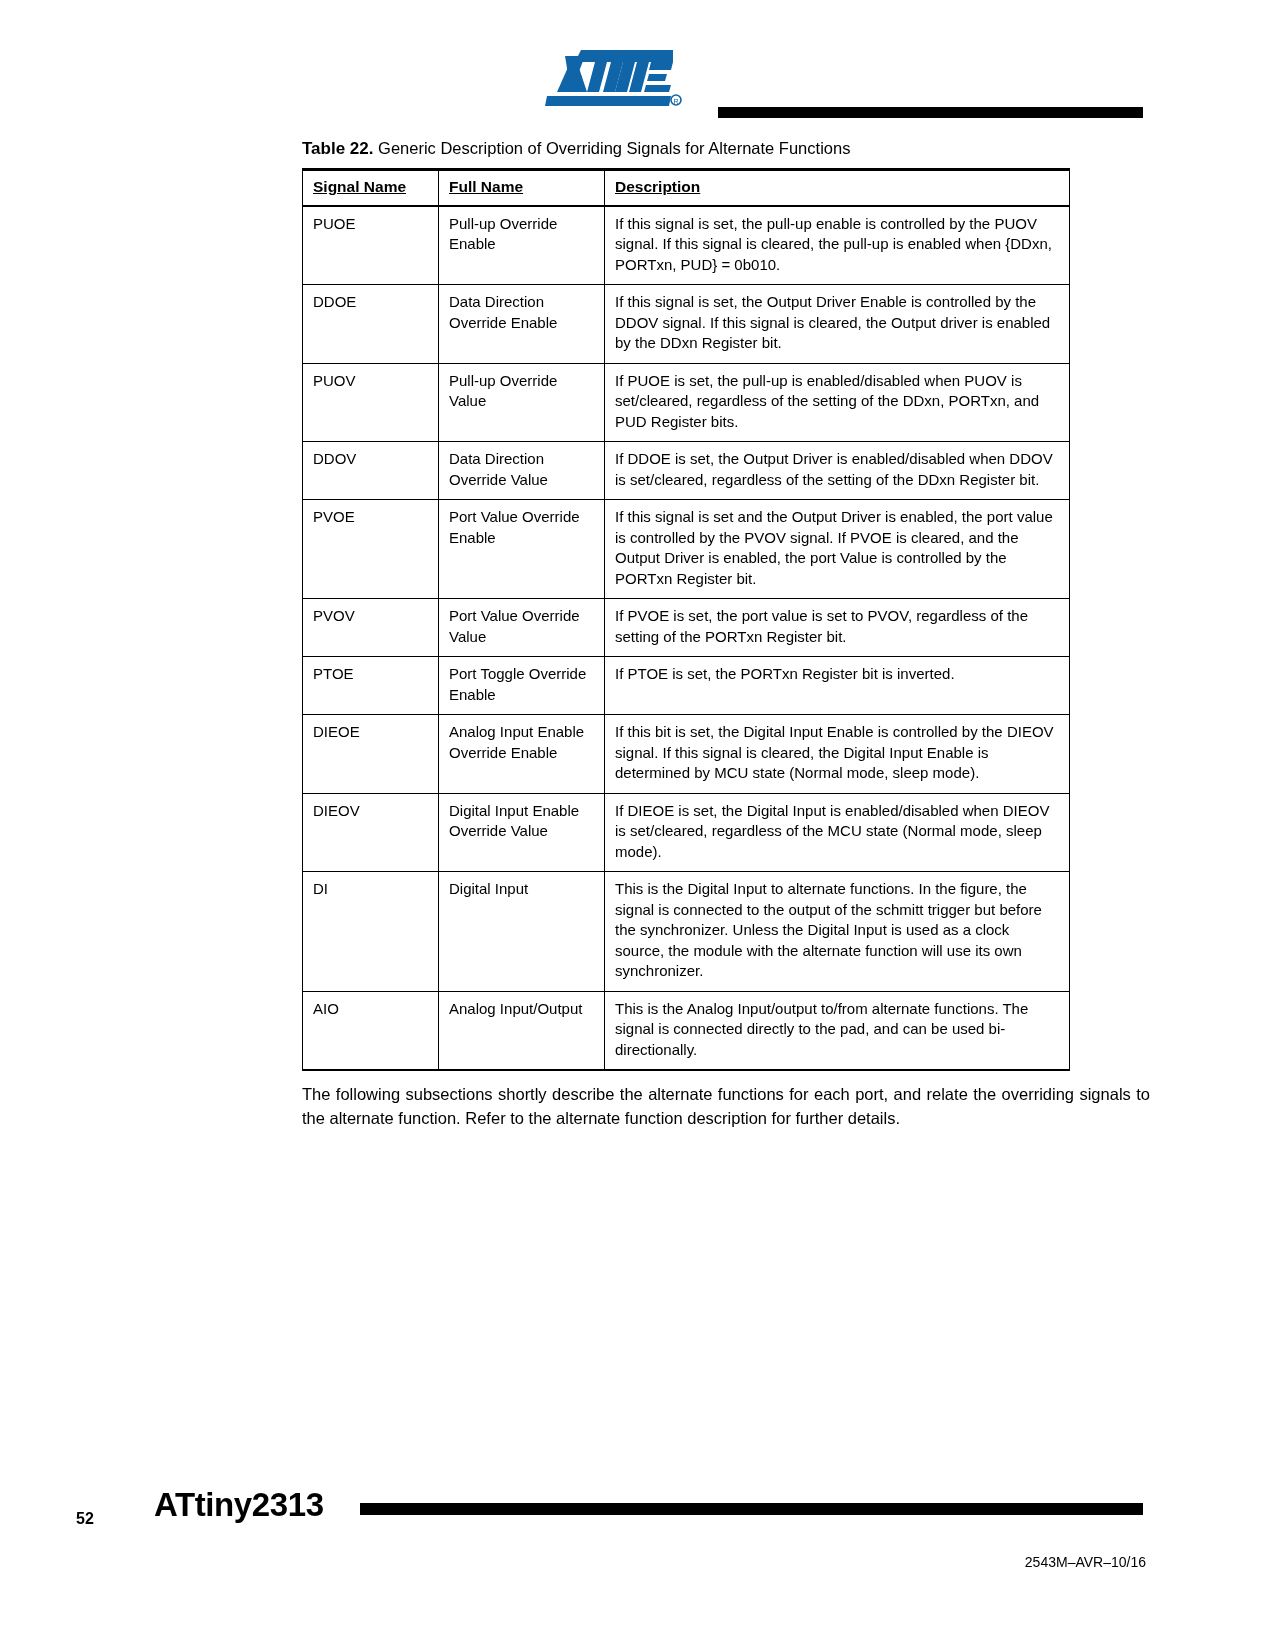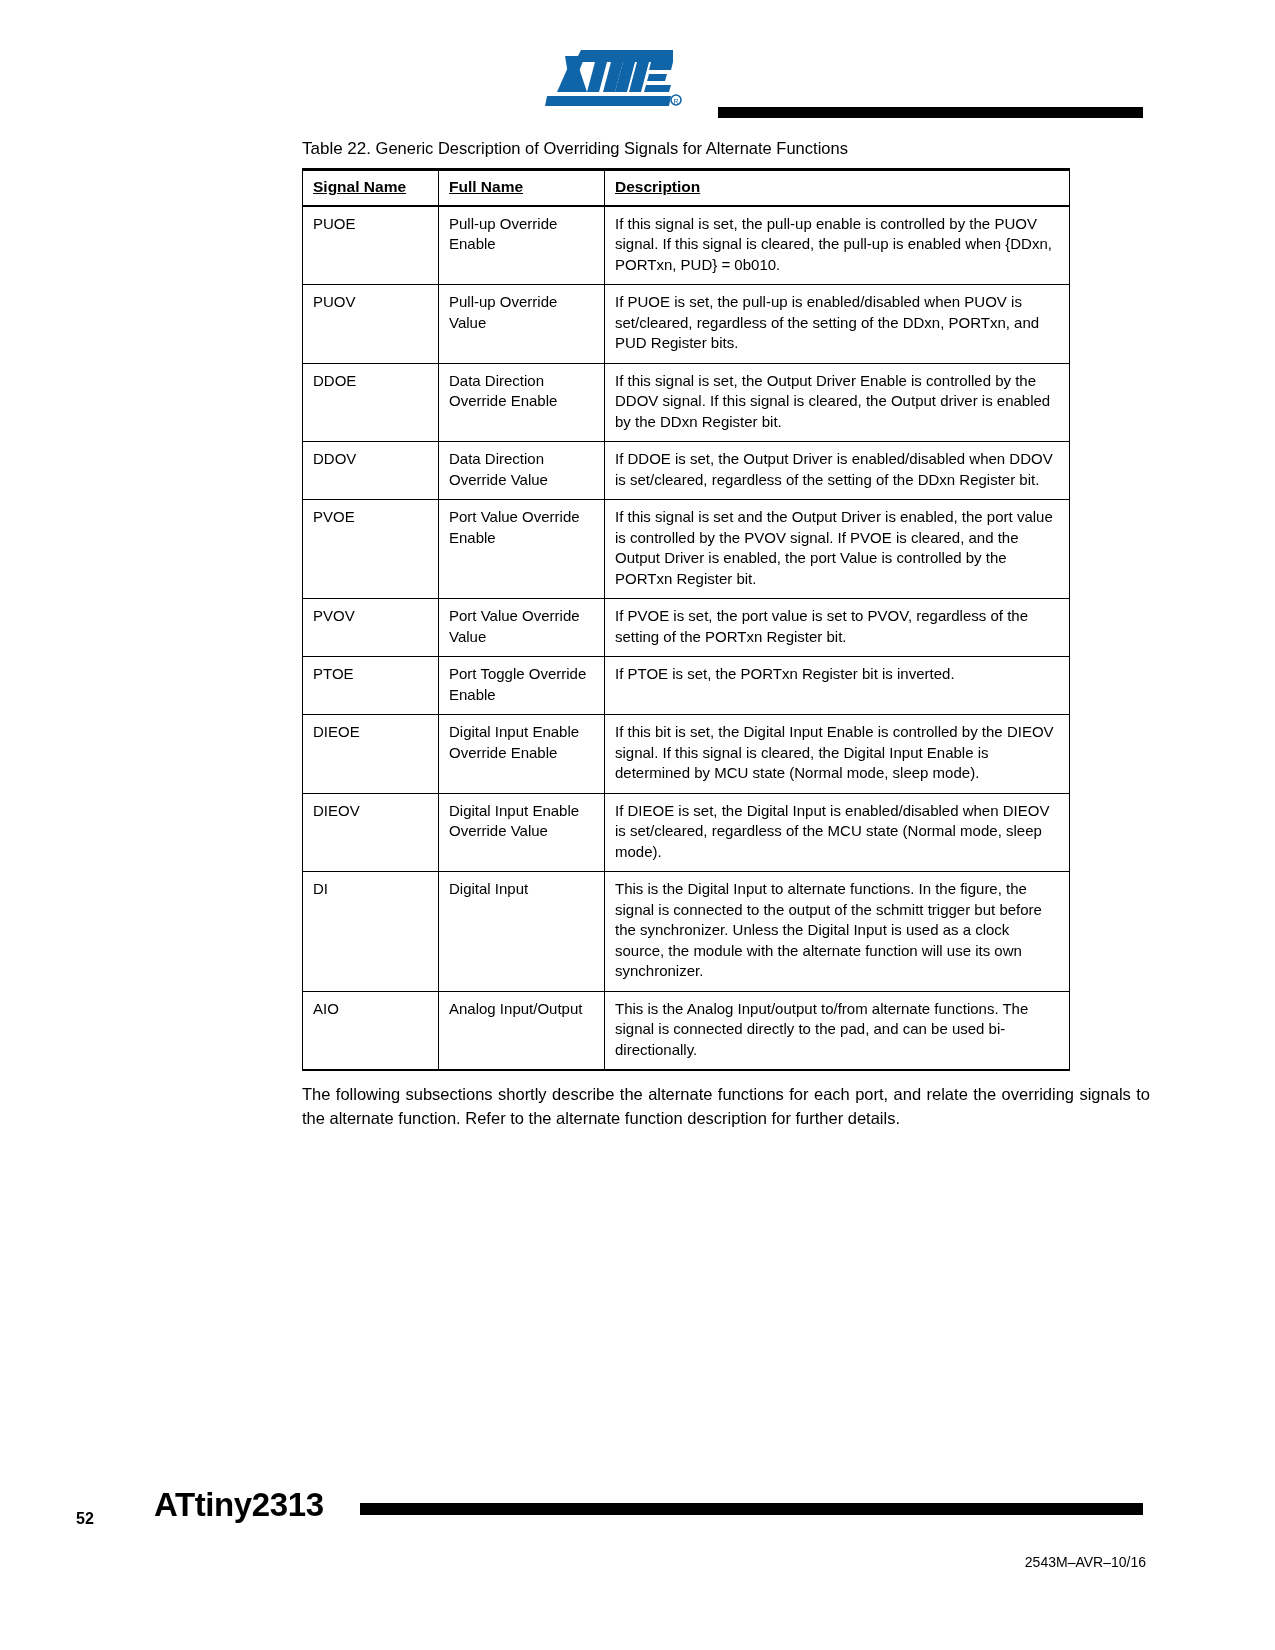--- a/index.html
+++ b/index.html
@@ -48,21 +48,21 @@
     width: 848px;
   }
 
   .table-caption {
     font-size: 16.5px;
     line-height: 20px;
     margin-bottom: 9px;
     white-space: nowrap;
   }
   .table-caption .caption-label {
-    font-weight: normal;
+    font-weight: bold;
     font-size: 17px;
     margin-top: 10px;
   }
   .table-caption .caption-text {
     font-size: 16.5px;
   }
 
   
   table.signal-table {
     border-collapse: collapse;
@@ -199,30 +199,30 @@
         <th>Description</th>
       </tr>
     </thead>
     <tbody>
       <tr>
         <td class="cell-signal">PUOE</td>
         <td class="cell-full">Pull-up Override Enable</td>
         <td class="cell-desc">If this signal is set, the pull-up enable is controlled by the PUOV signal. If this signal is cleared, the pull-up is enabled when {DDxn, PORTxn, PUD} = 0b010.</td>
       </tr>
       <tr>
+        <td class="cell-signal">DDOE</td>
+        <td class="cell-full">Data Direction Override Enable</td>
+        <td class="cell-desc">If this signal is set, the Output Driver Enable is controlled by the DDOV signal. If this signal is cleared, the Output driver is enabled by the DDxn Register bit.</td>
+      </tr>
+      <tr>
         <td class="cell-signal">PUOV</td>
         <td class="cell-full">Pull-up Override Value</td>
         <td class="cell-desc">If PUOE is set, the pull-up is enabled/disabled when PUOV is set/cleared, regardless of the setting of the DDxn, PORTxn, and PUD Register bits.</td>
       </tr>
       <tr>
-        <td class="cell-signal">DDOE</td>
-        <td class="cell-full">Data Direction Override Enable</td>
-        <td class="cell-desc">If this signal is set, the Output Driver Enable is controlled by the DDOV signal. If this signal is cleared, the Output driver is enabled by the DDxn Register bit.</td>
-      </tr>
-      <tr>
         <td class="cell-signal">DDOV</td>
         <td class="cell-full">Data Direction Override Value</td>
         <td class="cell-desc">If DDOE is set, the Output Driver is enabled/disabled when DDOV is set/cleared, regardless of the setting of the DDxn Register bit.</td>
       </tr>
       <tr>
         <td class="cell-signal">PVOE</td>
         <td class="cell-full">Port Value Override Enable</td>
         <td class="cell-desc">If this signal is set and the Output Driver is enabled, the port value is controlled by the PVOV signal. If PVOE is cleared, and the Output Driver is enabled, the port Value is controlled by the PORTxn Register bit.</td>
       </tr>
       <tr>
@@ -230,21 +230,21 @@
         <td class="cell-full">Port Value Override Value</td>
         <td class="cell-desc">If PVOE is set, the port value is set to PVOV, regardless of the setting of the PORTxn Register bit.</td>
       </tr>
       <tr>
         <td class="cell-signal">PTOE</td>
         <td class="cell-full">Port Toggle Override Enable</td>
         <td class="cell-desc">If PTOE is set, the PORTxn Register bit is inverted.</td>
       </tr>
       <tr>
         <td class="cell-signal">DIEOE</td>
-        <td class="cell-full">Digital Input Enable Override Enable</td>
+        <td class="cell-full">Analog Input Enable Override Enable</td>
         <td class="cell-desc">If this bit is set, the Digital Input Enable is controlled by the DIEOV signal. If this signal is cleared, the Digital Input Enable is determined by MCU state (Normal mode, sleep mode).</td>
       </tr>
       <tr>
         <td class="cell-signal">DIEOV</td>
         <td class="cell-full">Digital Input Enable Override Value</td>
         <td class="cell-desc">If DIEOE is set, the Digital Input is enabled/disabled when DIEOV is set/cleared, regardless of the MCU state (Normal mode, sleep mode).</td>
       </tr>
       <tr>
         <td class="cell-signal">DI</td>
         <td class="cell-full">Digital Input</td>

